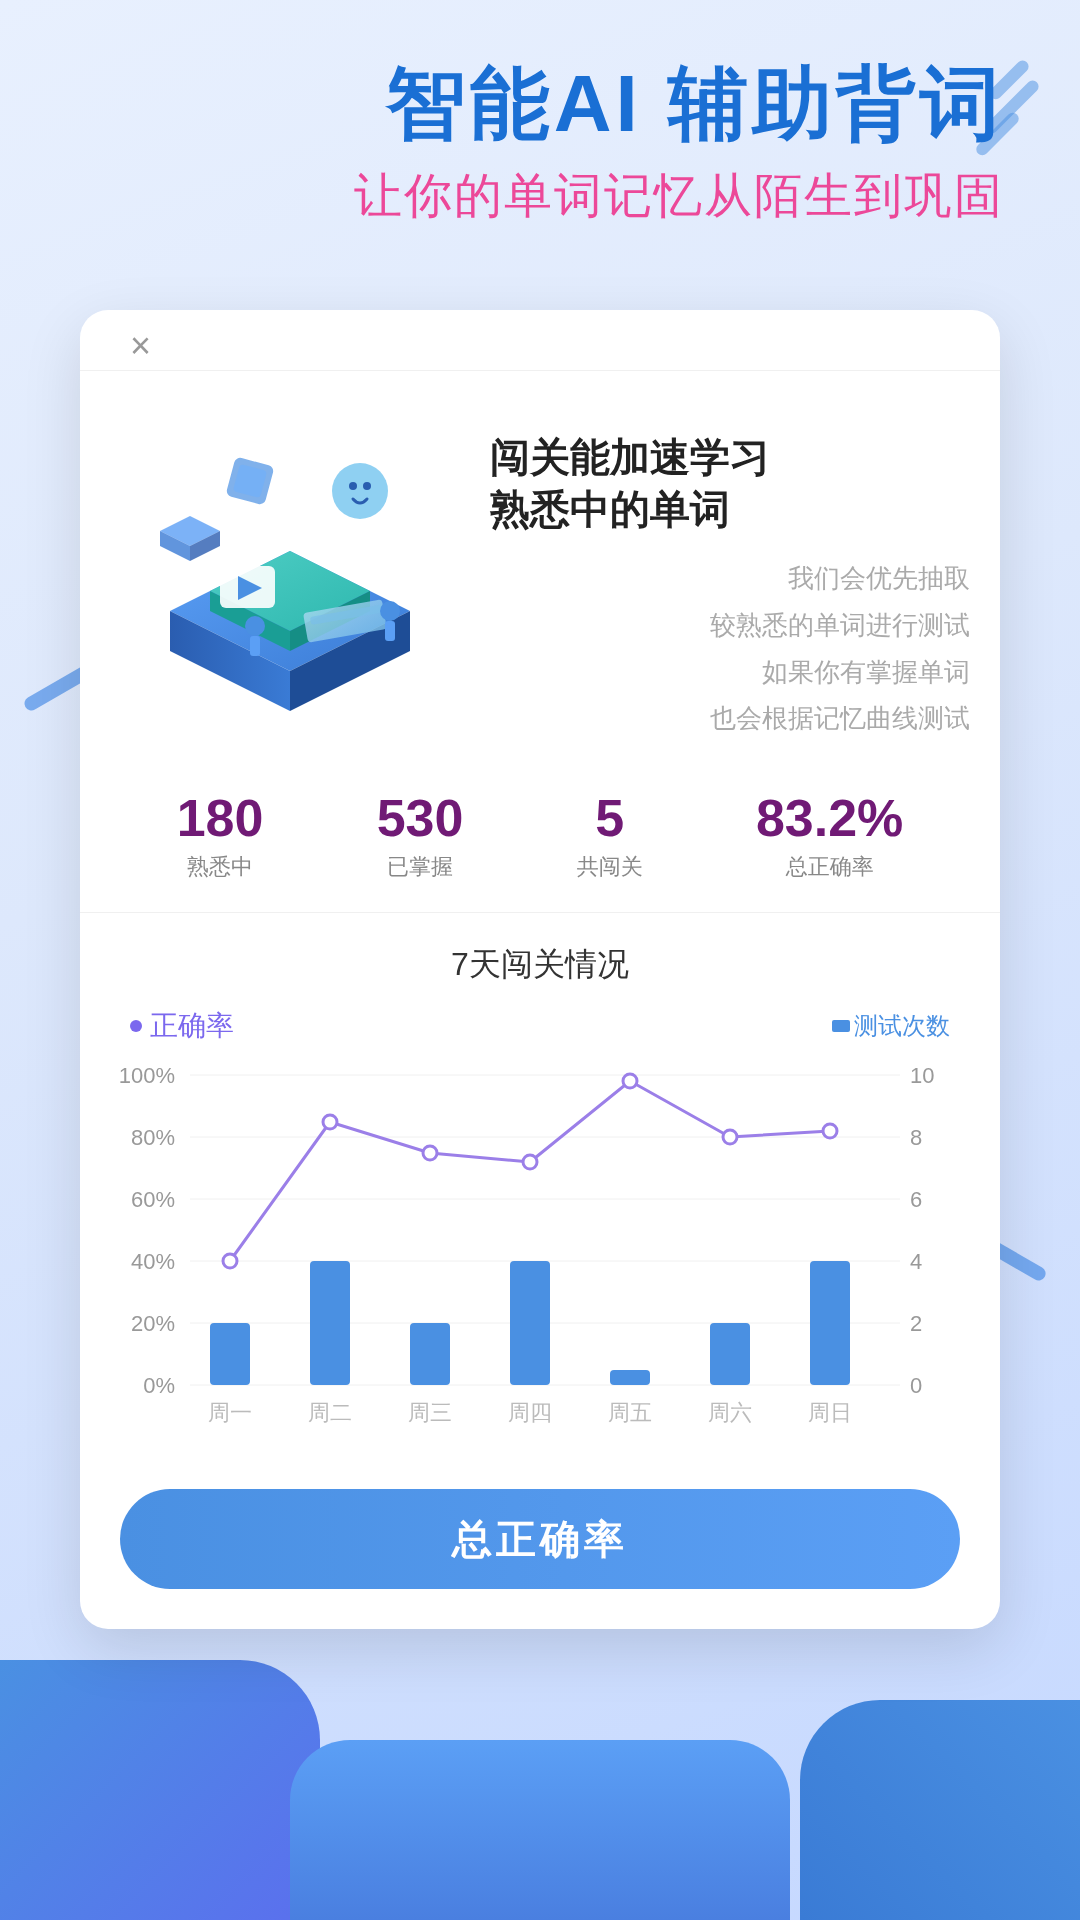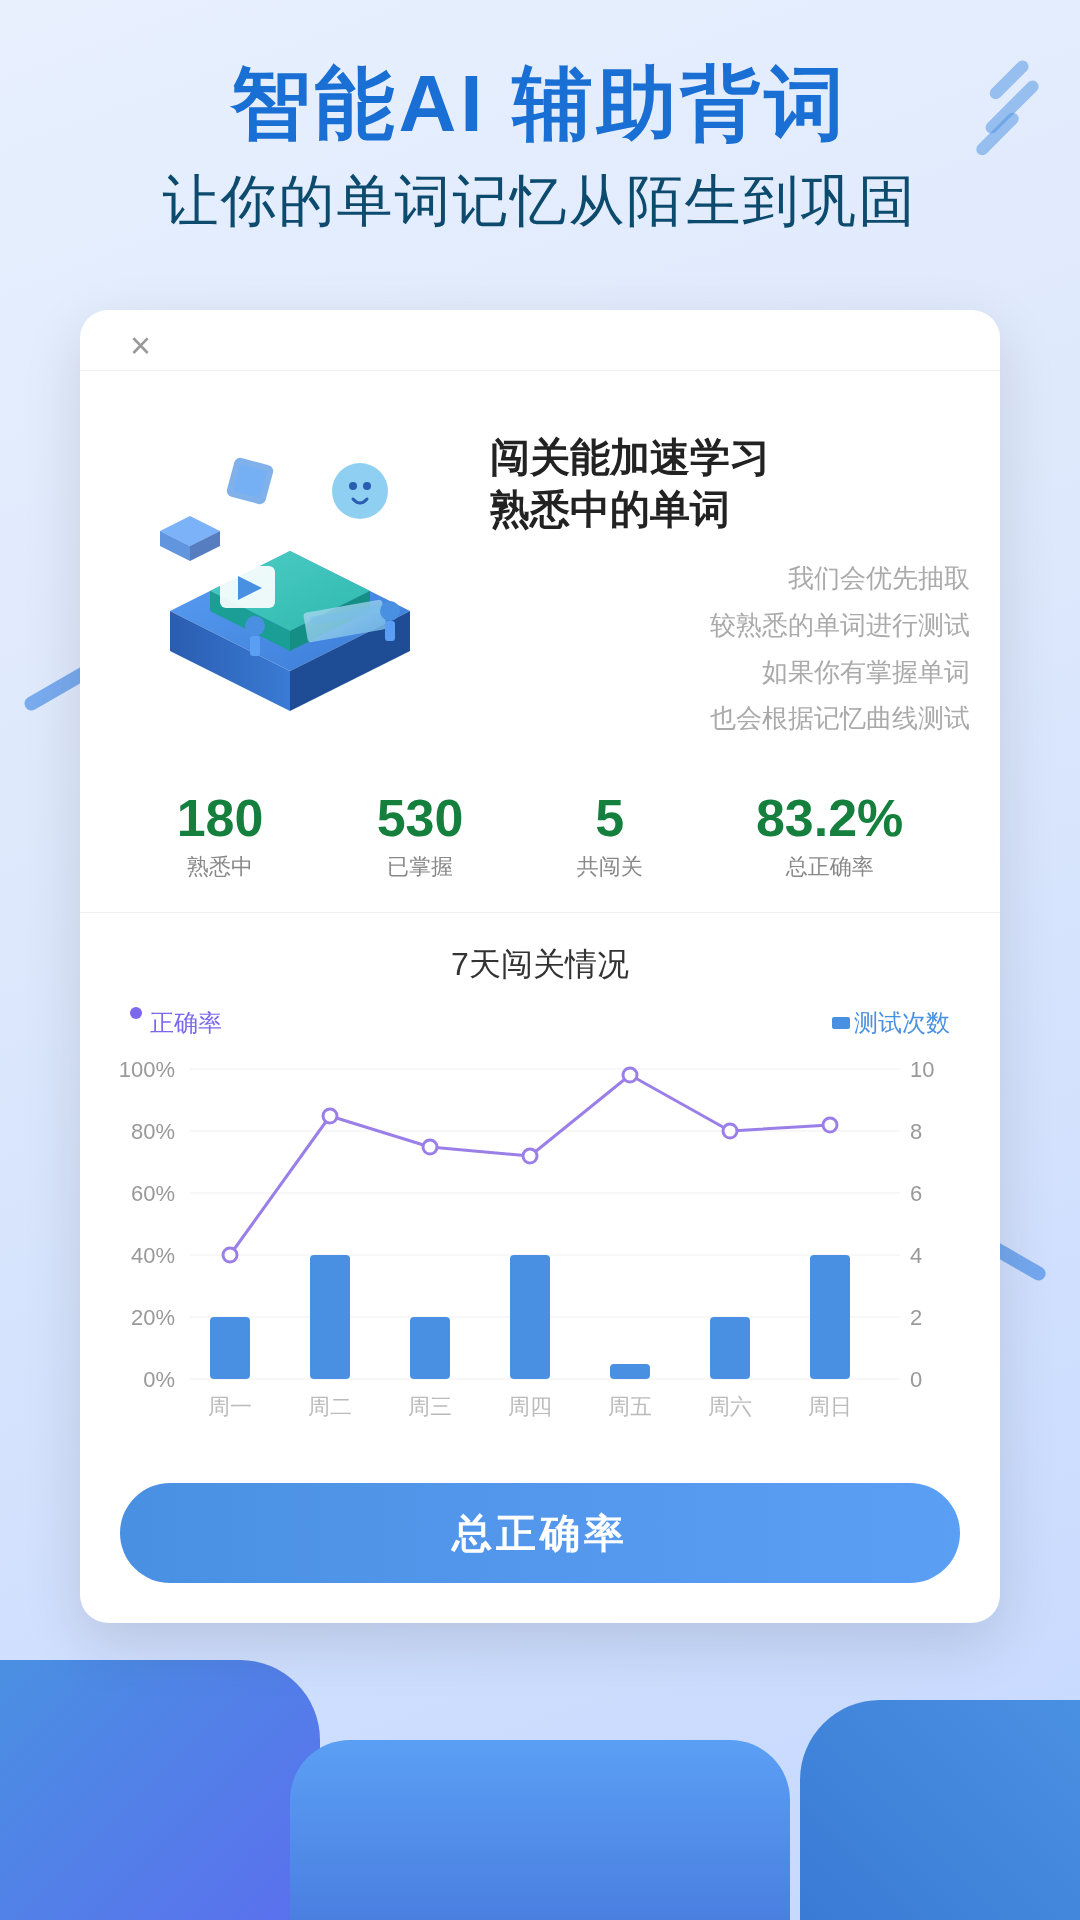--- a/index.html
+++ b/index.html
@@ -33,37 +33,37 @@
       border-radius: 7px;
       transform: rotate(30deg);
       opacity: 0.7;
     }
 
     
     .header-section {
       position: absolute;
       top: 60px;
       left: 0;
-      right: 1px;
-      text-align: center;
+      right: 16px;
+      text-align: right;
       padding: 0 60px;
     }
     .header-title {
       font-size: 80px;
       font-weight: 900;
       color: #1a6fd4;
       line-height: 1.1;
       letter-spacing: 4px;
     }
     .header-title .ai-text {
       color: #1a6fd4;
     }
     .header-subtitle {
-      font-size: 56px;
-      color: #0c4a6e;
+      font-size: 48px;
+      color: #ec4899;
       margin-top: 16px;
       font-weight: 400;
       letter-spacing: 2px;
     }
 
     
     .card {
       position: absolute;
       top: 310px;
       left: 80px;
@@ -149,21 +149,21 @@
       justify-content: space-around;
       padding: 20px 40px 30px;
       border-bottom: 1px solid #f0f0f0;
     }
     .stat-item {
       text-align: center;
     }
     .stat-number {
       font-size: 52px;
       font-weight: 700;
-      color: #15803d;
+      color: #701a75;
       line-height: 1;
     }
     .stat-label {
       font-size: 22px;
       color: #888;
       margin-top: 8px;
     }
 
     
     .chart-section {
@@ -177,22 +177,23 @@
       font-weight: 500;
     }
     .chart-legend {
       display: flex;
       justify-content: space-between;
       margin-bottom: 10px;
       padding: 0 10px;
     }
     .legend-left {
       display: flex;
+      align-items: center;
       gap: 8px;
-      font-size: 24px;
+      font-size: 28px;
       color: #7b68ee;
     }
     .legend-dot {
       width: 12px;
       height: 12px;
       border-radius: 50%;
       background: #7b68ee;
     }
     .legend-right {
       display: flex;

